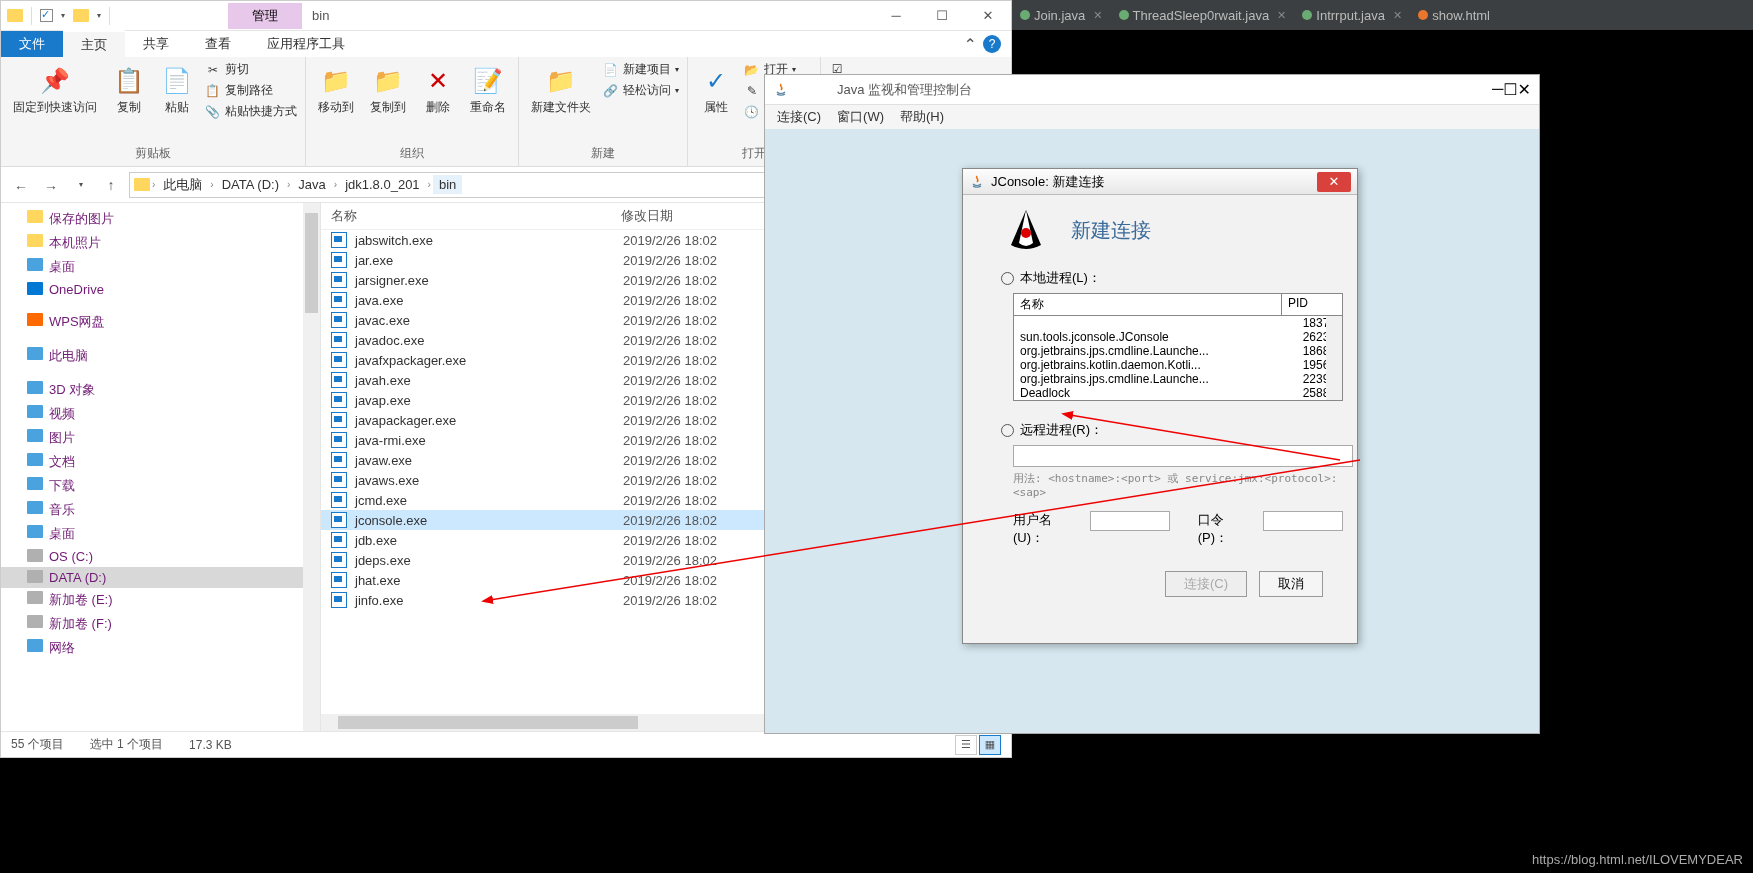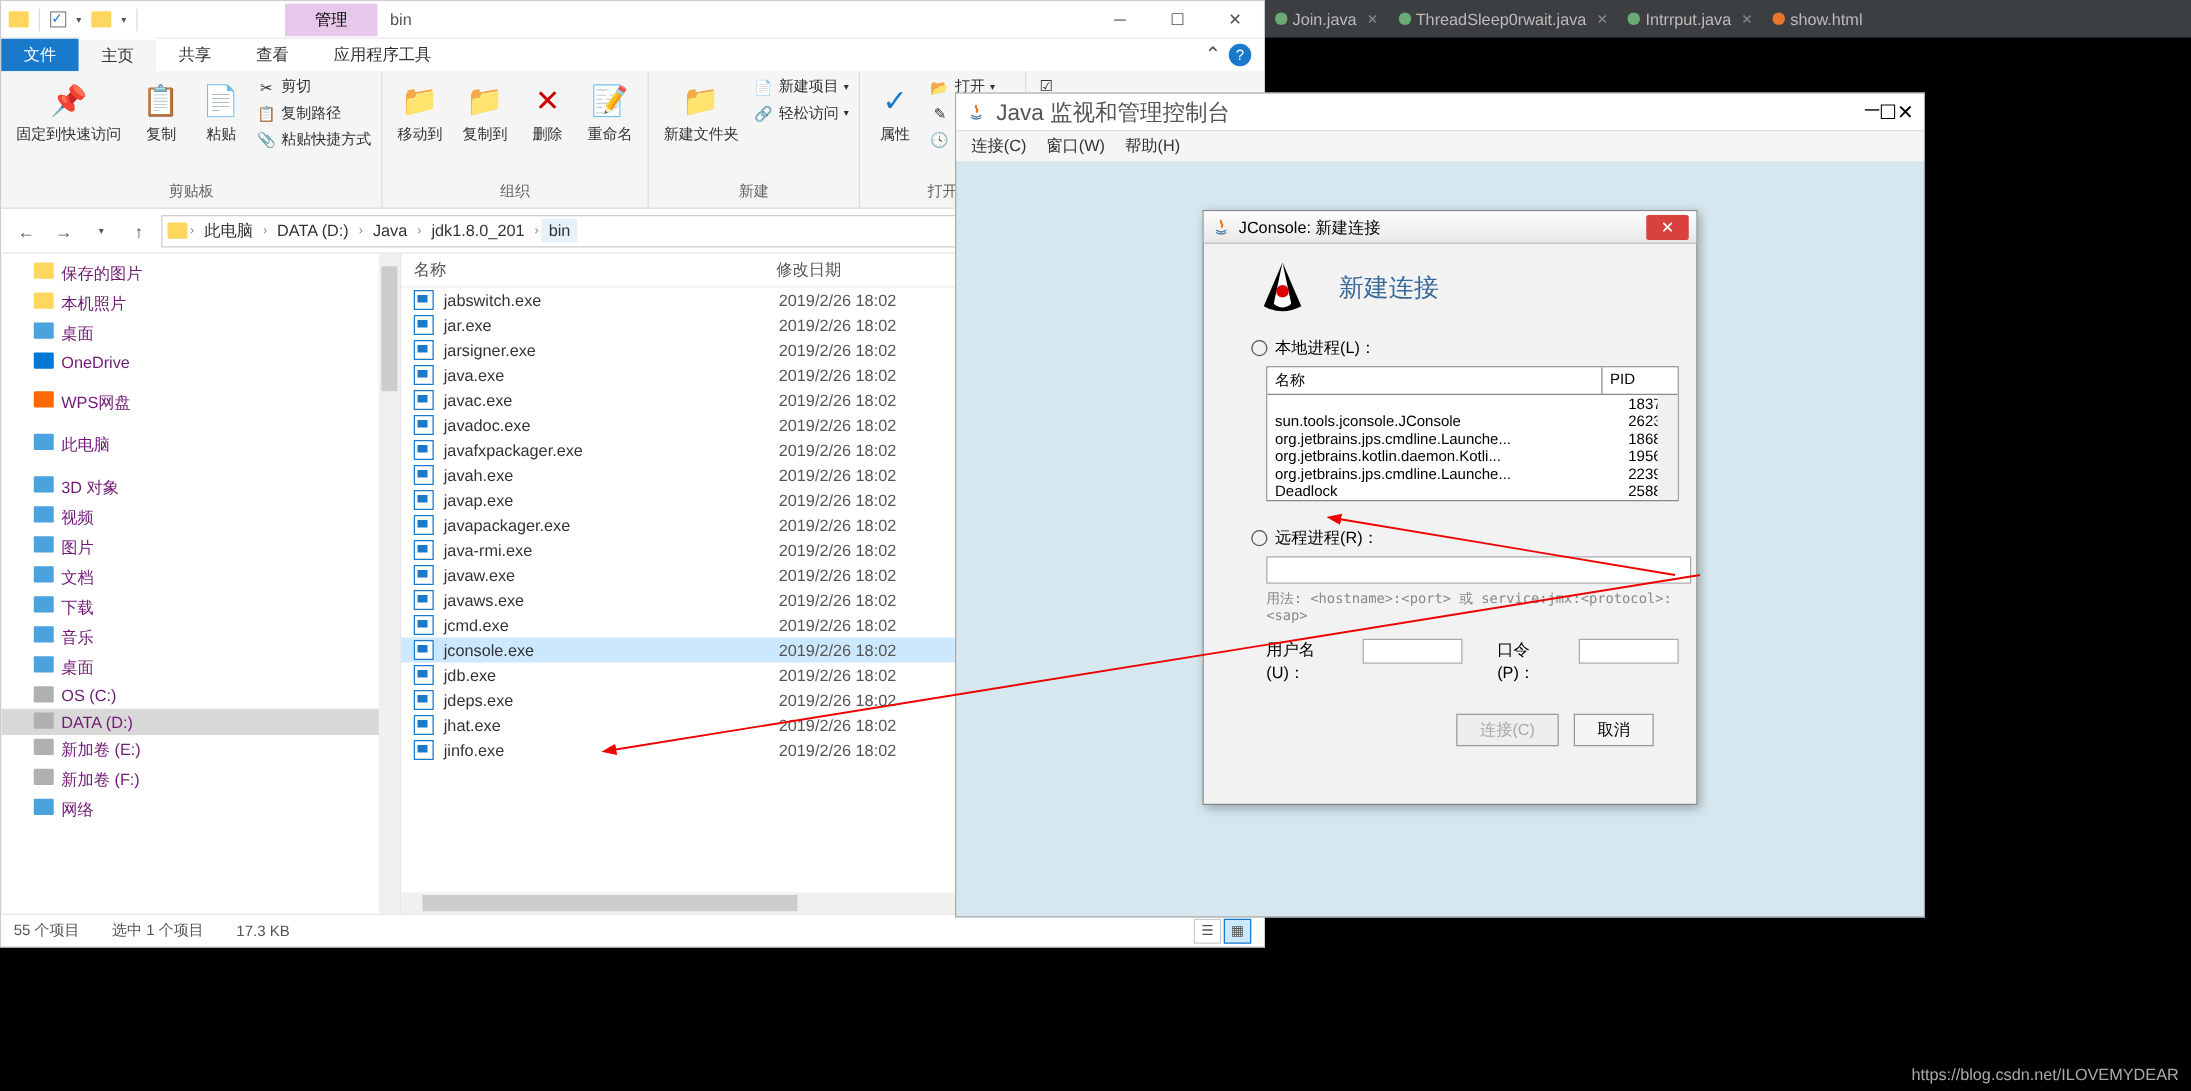--- a/index.html
+++ b/index.html
@@ -76,21 +76,21 @@
 .statusbar { height: 26px; display: flex; align-items: center; padding: 0 10px; font-size: 12px; color: #555; gap: 26px; border-top: 1px solid #e5e5e5; background: #fff; }
 .statusbar .viewbtns { margin-left: auto; display: flex; gap: 2px; }
 .vb { width: 22px; height: 20px; border: 1px solid #ccc; display: flex; align-items: center; justify-content: center; font-size: 11px; }
 .vb.active { background: #cce8ff; border-color: #1979ca; }
 
 
 .jcon { position: absolute; top: 74px; left: 764px; width: 776px; height: 660px; background: #d6e7ef; border: 1px solid #aaa; }
 .jcon-title { height: 30px; background: #fff; display: flex; align-items: center; padding: 0 8px; gap: 8px; border-bottom: 1px solid #e0e0e0; }
 .java-icon { width: 16px; height: 16px; display: inline-block; }
 .java-icon svg { width: 16px; height: 16px; }
-.jcon-title .t { font-size: 18px; color: #555; }
+.jcon-title .t { font-size: 13px; color: #555; margin-left: 40px; }
 .jcon-title .wincontrols { margin-left: auto; display: flex; }
 .jcon-menu { height: 24px; background: #f5f5f5; display: flex; align-items: center; padding: 0 6px; gap: 4px; font-size: 13px; color: #333; }
 .jcon-menu span { padding: 2px 6px; }
 
 
 .jdlg { position: absolute; top: 168px; left: 962px; width: 396px; height: 476px; background: #f2f2f2; border: 1px solid #888; box-shadow: 2px 2px 8px rgba(0,0,0,0.3); }
 .jdlg-title { height: 26px; background: linear-gradient(#fdfdfd,#e8e8e8); display: flex; align-items: center; padding: 0 6px; gap: 6px; border-bottom: 1px solid #bbb; }
 .jdlg-title .t { font-size: 13px; }
 .jdlg-close { margin-left: auto; width: 34px; height: 20px; background: #d9413c; color: #fff; display: flex; align-items: center; justify-content: center; font-size: 13px; border-radius: 2px; }
 .jdlg-body { padding: 10px 14px; margin-left: 24px; }
@@ -627,13 +627,13 @@
 </svg>
 <svg class="arrow1" style="top:410px;left:1060px;width:300px;height:60px;">
   <defs>
       <marker id="ah2" markerWidth="10" markerHeight="10" refX="2" refY="3" orient="auto">
         <path d="M0,0 L0,6 L8,3 Z" fill="#e00"></path>
       </marker>
     </defs>
   <line x1="280" y1="50" x2="10" y2="5" stroke="#e00" stroke-width="1.5" marker-end="url(#ah2)"></line>
 </svg>
 
-<div class="watermark">https://blog.csdn.net/ILOVEMYDEAR</div>
+<div class="watermark">https://blog.html.net/ILOVEMYDEAR</div>
 
 </body></html>

